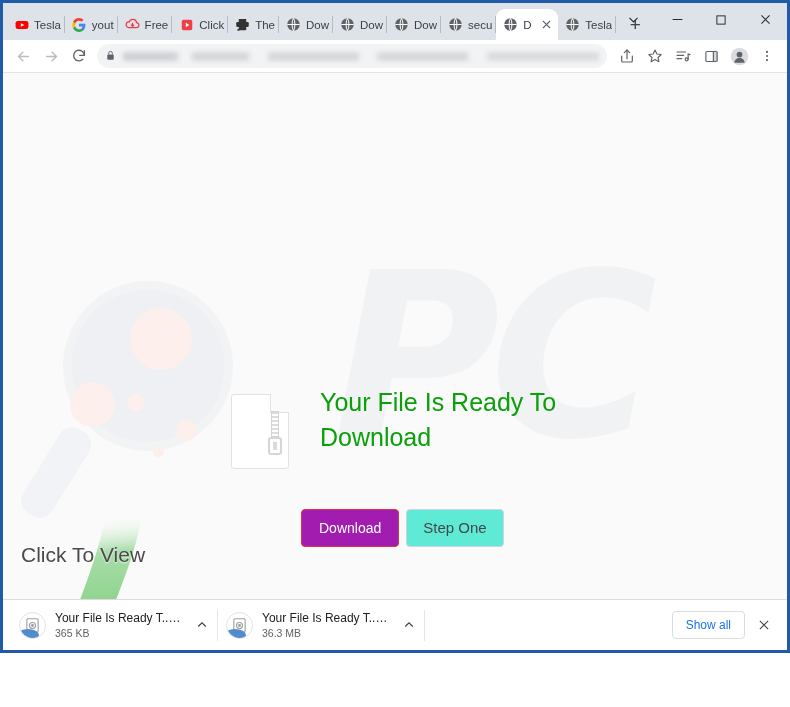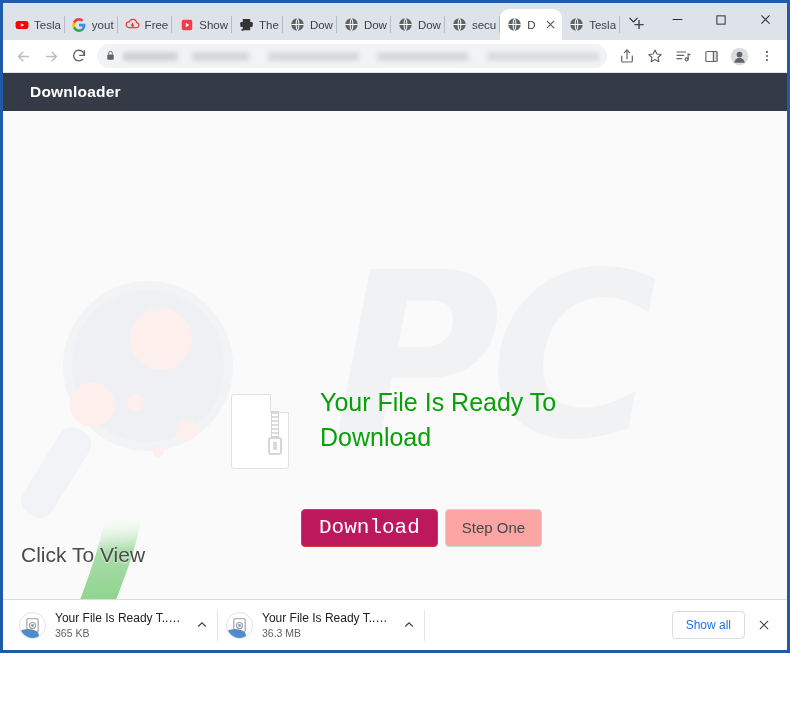--- a/index.html
+++ b/index.html
@@ -273,31 +273,30 @@
 
   
   .btnrow {
     position: absolute;
     left: 298px; top: 398px;
     display: flex;
     gap: 7px;
     align-items: stretch;
   }
   .btn-download {
-    background: #be185d;
+    background: #a21caf;
     color: #fff;
     border: 1px solid #dc3545;
     border-radius: 4px;
-    font-size: 21px;
+    font-size: 14px;
     padding: 9px 17px;
     line-height: 18px;
-    font-family: Liberation Mono, monospace;
   }
   .btn-step {
-    background: #fca5a5;
+    background: #5eead4;
     color: #44484d;
     border: 1px solid #ced4da;
     border-radius: 4px;
     font-size: 15px;
     padding: 9px 16px;
     line-height: 18px;
   }
 
   
   .cta-label {
@@ -441,21 +440,21 @@
       <span class="tlabel">Free</span>
     </div>
 
     <div class="tab">
       <span class="favicon">
         <svg width="14" height="14" viewBox="0 0 24 24">
             <rect x="3" y="3" width="18" height="18" rx="3" fill="#ef3e45"></rect>
             <polygon points="10,8 16,12 10,16" fill="#fff"></polygon>
           </svg>
       </span>
-      <span class="tlabel">Show</span>
+      <span class="tlabel">Click</span>
     </div>
 
     <div class="tab">
       <span class="favicon">
         <svg width="15" height="15" viewBox="0 0 24 24" fill="#333">
           <rect x="6" y="3" width="12" height="5" rx="1"></rect>
           <rect x="2" y="8" width="20" height="8" rx="2"></rect>
           <rect x="6" y="16" width="12" height="5" rx="1"></rect>
           <rect x="4" y="19" width="3" height="3" fill="#333"></rect>
         </svg>
@@ -619,23 +618,20 @@
       <svg width="14" height="14" viewBox="0 0 24 24" fill="currentColor">
           <circle cx="12" cy="5" r="1.9"></circle>
           <circle cx="12" cy="12" r="1.9"></circle>
           <circle cx="12" cy="19" r="1.9"></circle>
         </svg>
     </div>
   </div>
 
   <div class="page">
 
-    <div class="site-header">
-      <span class="site-title">Downloader</span>
-    </div>
 
     <div class="canvas">
 
       <div class="wm wm-pc">PC</div>
 
       <div class="magnifier-handle"></div>
       <div class="magnifier">
         <div class="blob" style="width:62px;height:62px;left:58px;top:18px;"></div>
         <div class="blob" style="width:45px;height:45px;left:-2px;top:92px;"></div>
         <div class="blob" style="width:17px;height:17px;left:55px;top:104px;"></div>

